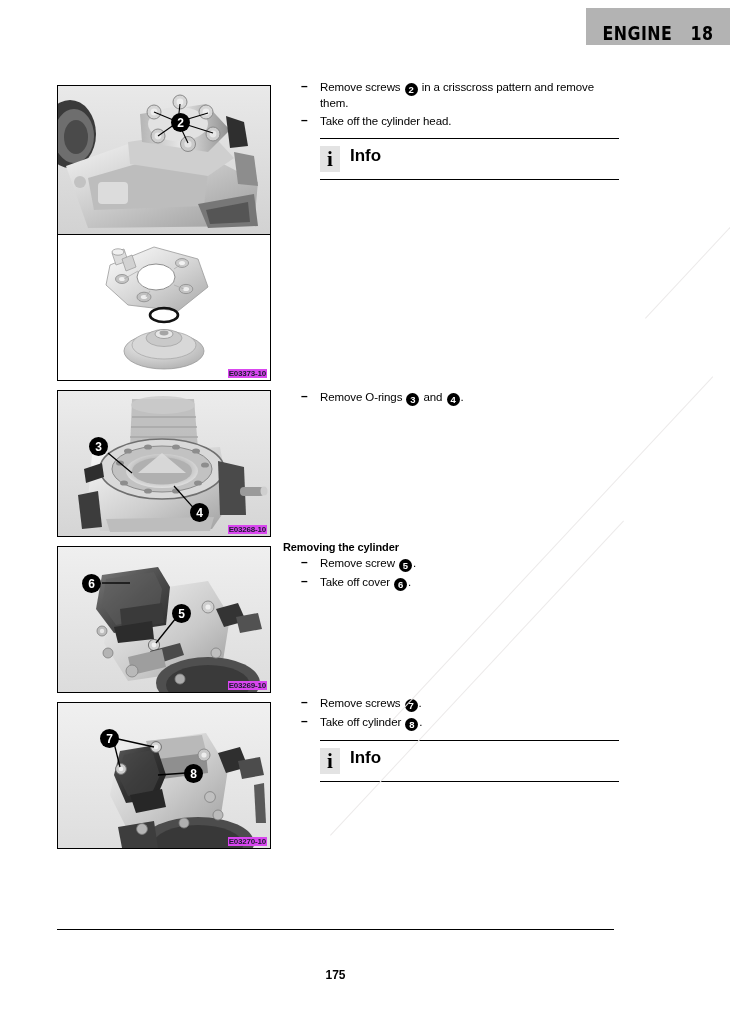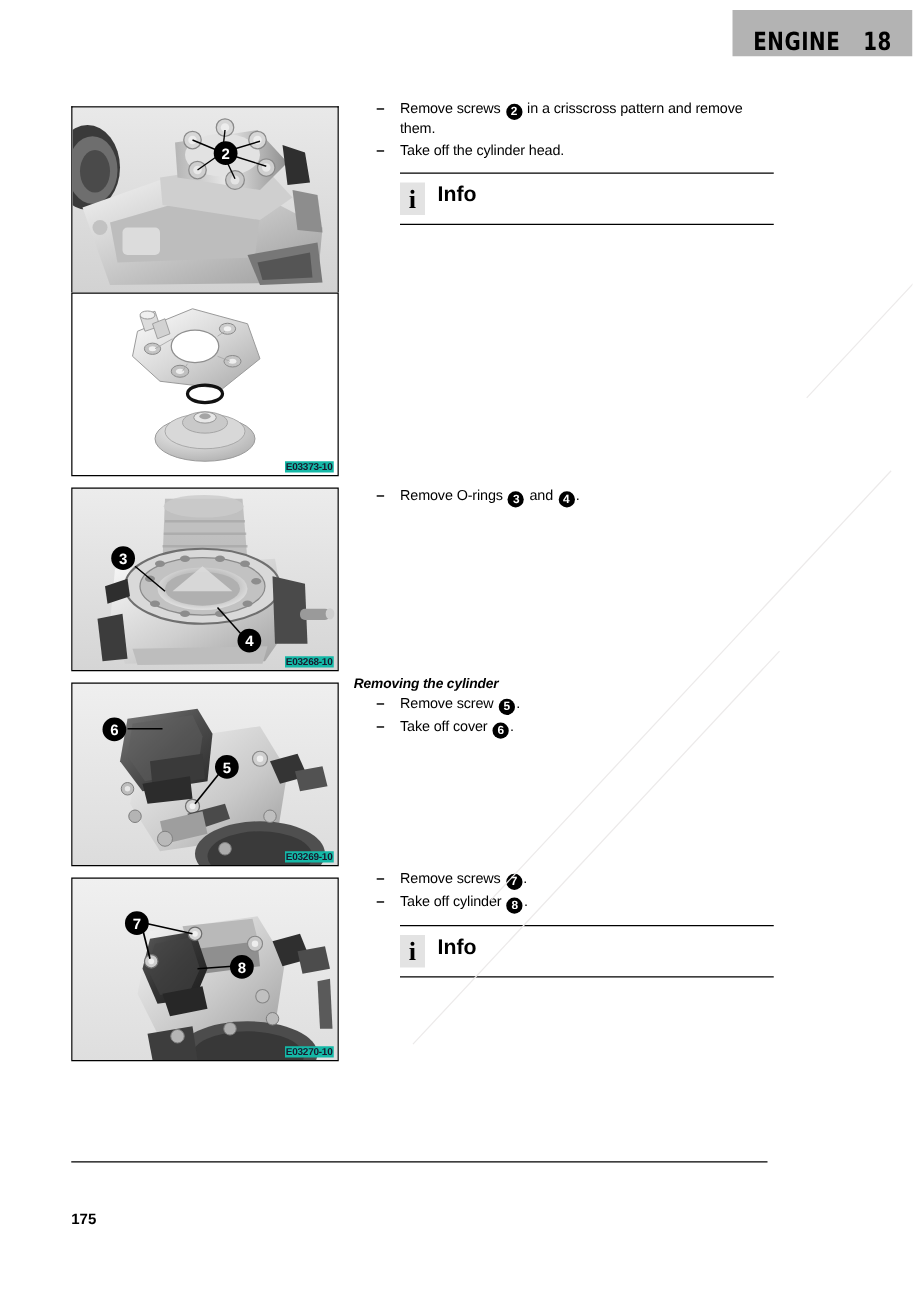--- a/index.html
+++ b/index.html
@@ -67,21 +67,21 @@
 
   .fig-canvas { position: absolute; inset: 0; }
 
   .caption {
     position: absolute;
     right: 3px; bottom: 2px;
     font-size: 8px;
     font-weight: bold;
     letter-spacing: -0.2px;
     color: #1a1a2e;
-    background: #14b8a6;
+    background: #d946ef;
     padding: 0 1px;
     font-family: "Liberation Sans", sans-serif;
     z-index: 4;
   }
 
   
   .callout {
     position: absolute;
     width: 19px; height: 19px;
     border-radius: 50%;
@@ -93,21 +93,20 @@
     z-index: 3;
     font-family: "Liberation Sans", sans-serif;
   }
 
   
   .sec-title {
     font-size: 11px;
     font-weight: bold;
     margin: 0 0 3px 0;
     letter-spacing: -0.1px;
-    font-style: italic;
   }
   .bullets { margin: 0; padding: 0; list-style: none; }
   .bullet {
     position: relative;
     padding-left: 37px;
     font-size: 11.5px;
     line-height: 15px;
     margin-bottom: 3px;
     letter-spacing: -0.1px;
   }
@@ -169,21 +168,21 @@
   .footer-rule {
     position: absolute;
     left: 57px; top: 929px;
     width: 557px;
     border-top: 1.6px solid #000;
   }
   .page-num {
     position: absolute;
     left: 57px; top: 968px;
     width: 557px;
-    text-align: left;
+    text-align: center;
     font-size: 12px;
     font-weight: bold;
   }
 
   .blk-right { position: absolute; }
 </style>
 </head>
 <body>
 
 <div class="header-tab">

